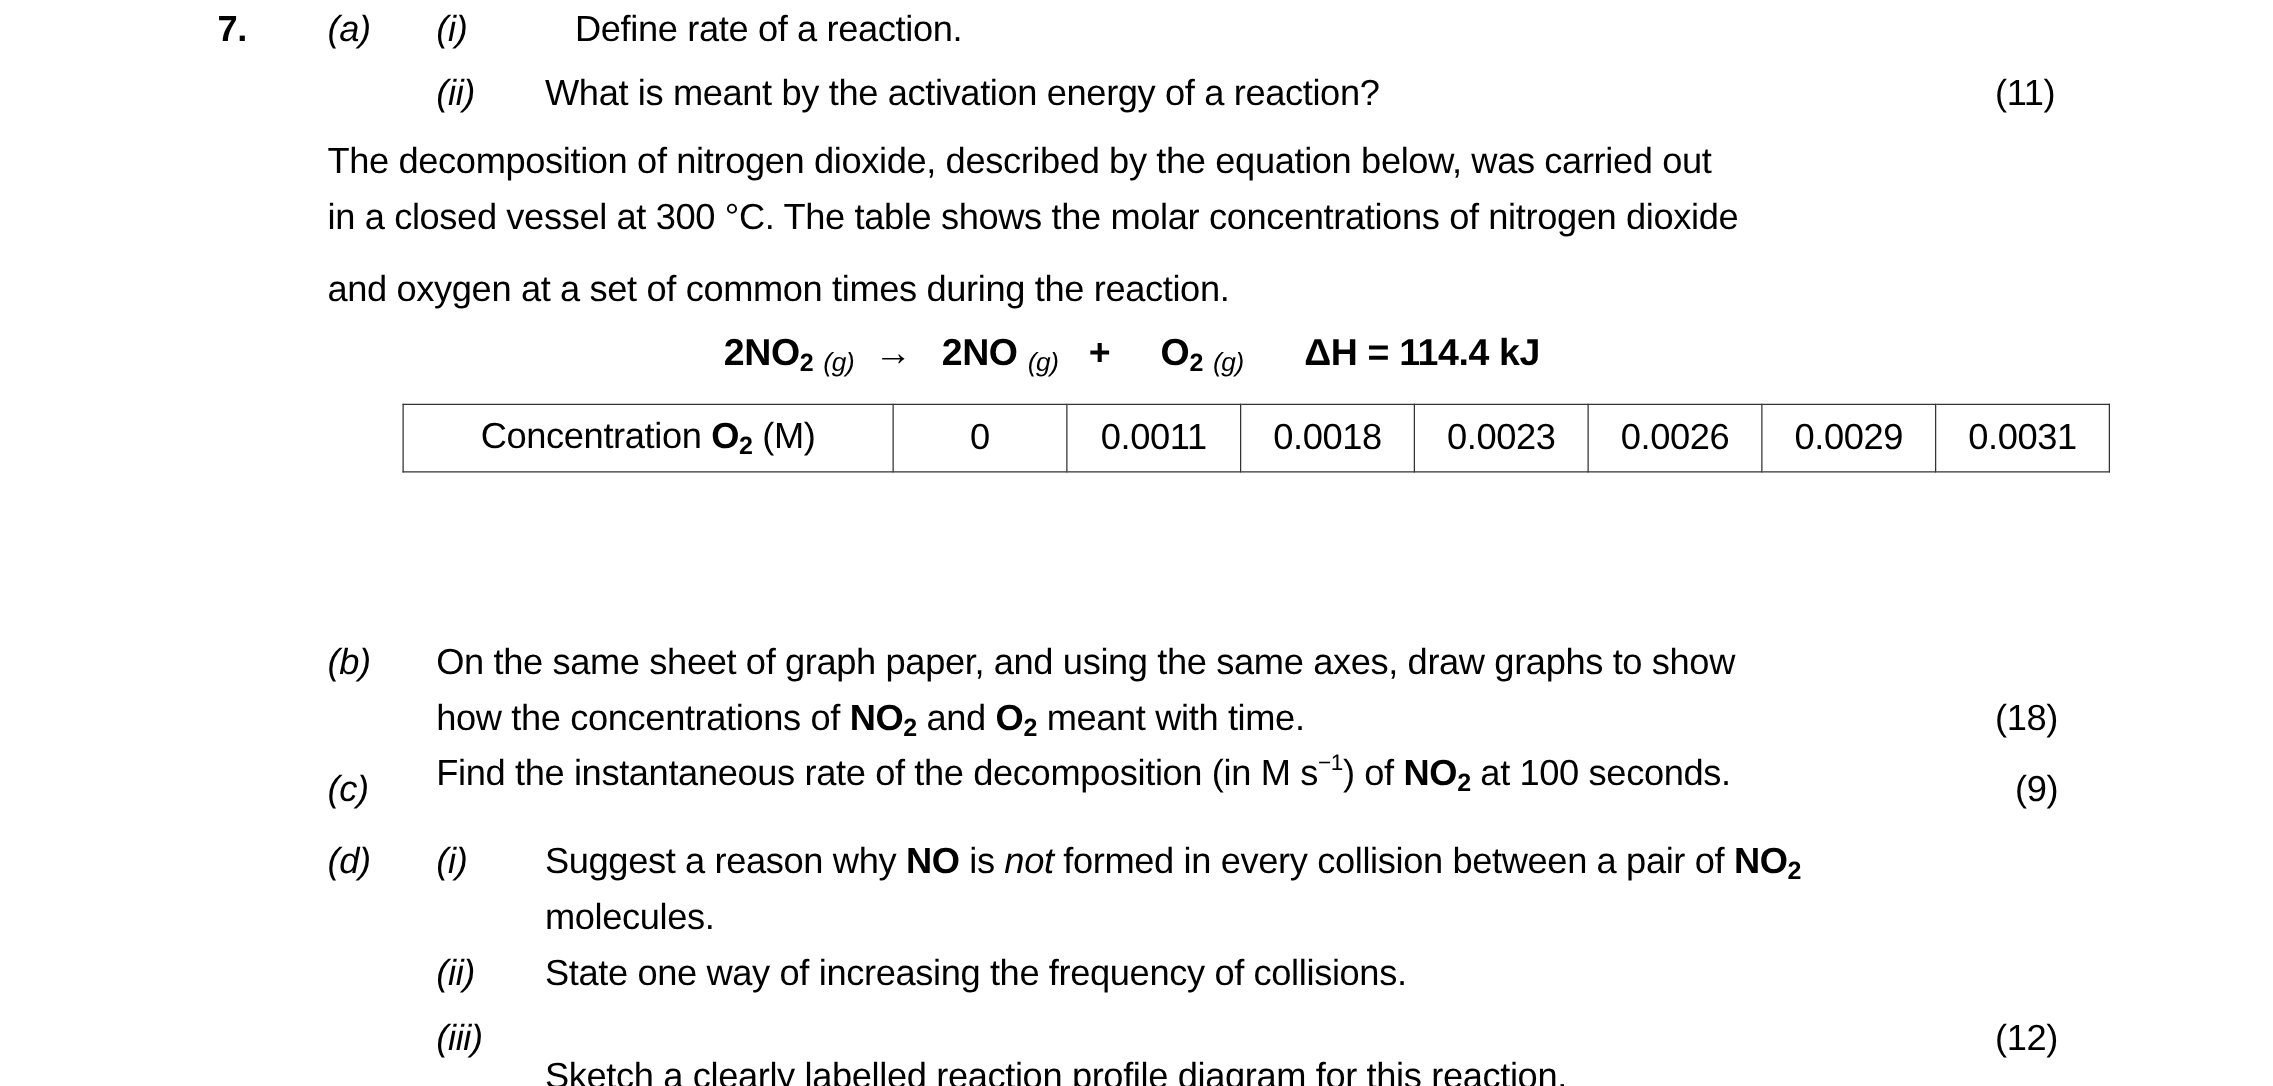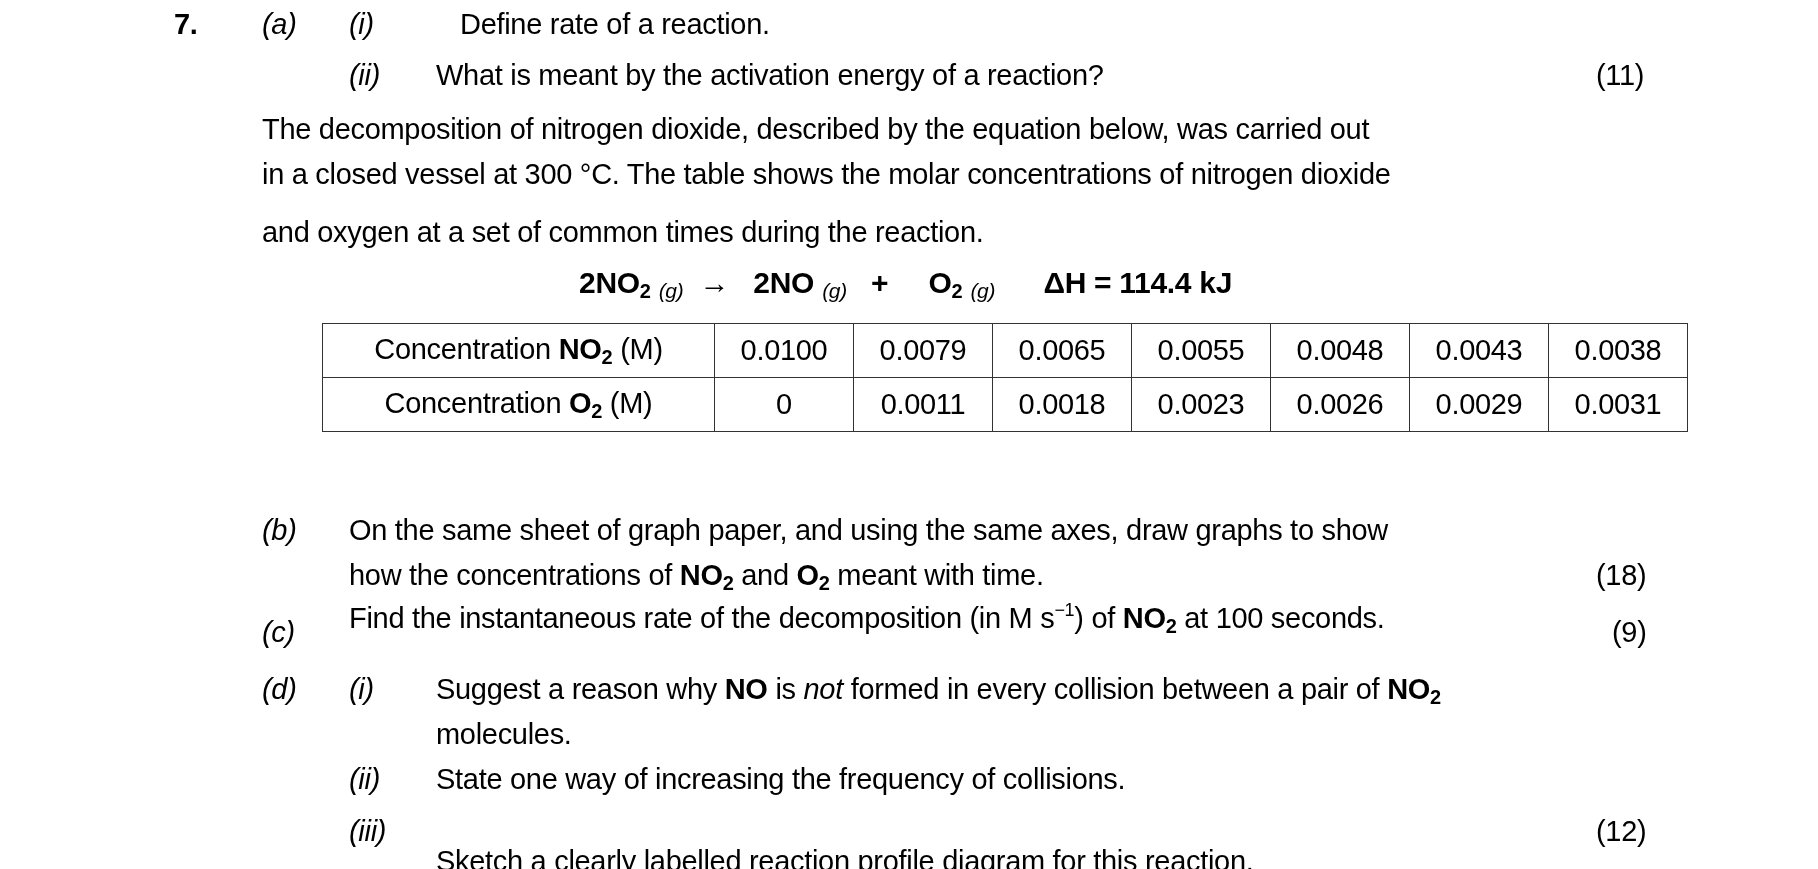--- a/index.html
+++ b/index.html
@@ -66,30 +66,20 @@
   <span class="phase">(g)</span>
   &nbsp;&nbsp;<span>+</span>&nbsp;&nbsp;&nbsp;&nbsp;
   <span>O</span><span class="sub">2</span>
   <span class="phase">(g)</span>
   &nbsp;&nbsp;&nbsp;&nbsp;&nbsp;<span><span style="">ΔH</span><span> = 114.4 kJ</span></span>
 </div>
 
 <table class="data">
   <tbody>
   <tr>
-    <td class="hdr"><span>Concentration </span><b>NO</b><b class="sub">2</b><span> (M)</span></td>
-    <td class="val">0.0100</td>
-    <td class="val">0.0079</td>
-    <td class="val">0.0065</td>
-    <td class="val">0.0055</td>
-    <td class="val">0.0048</td>
-    <td class="val">0.0043</td>
-    <td class="val">0.0038</td>
-  </tr>
-  <tr>
     <td class="hdr"><span>Concentration </span><b>O</b><b class="sub">2</b><span> (M)</span></td>
     <td class="val">0</td>
     <td class="val">0.0011</td>
     <td class="val">0.0018</td>
     <td class="val">0.0023</td>
     <td class="val">0.0026</td>
     <td class="val">0.0029</td>
     <td class="val">0.0031</td>
   </tr>
 </tbody>

